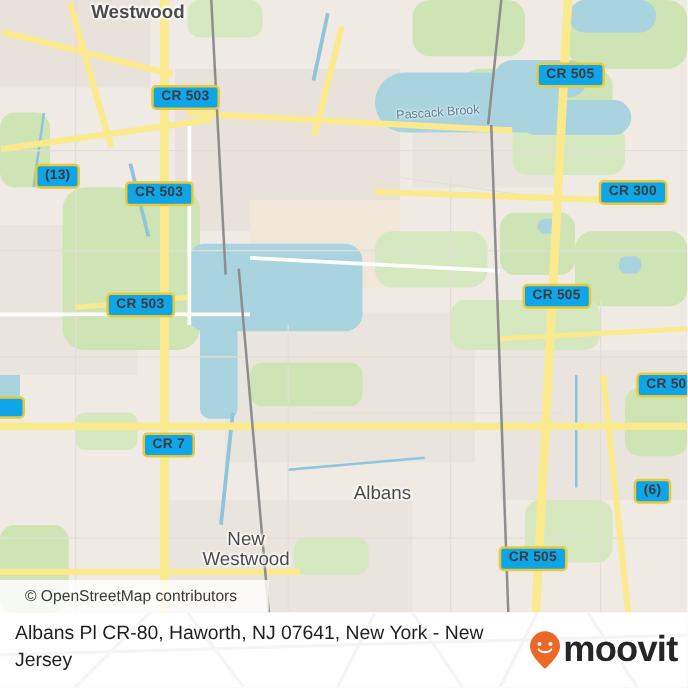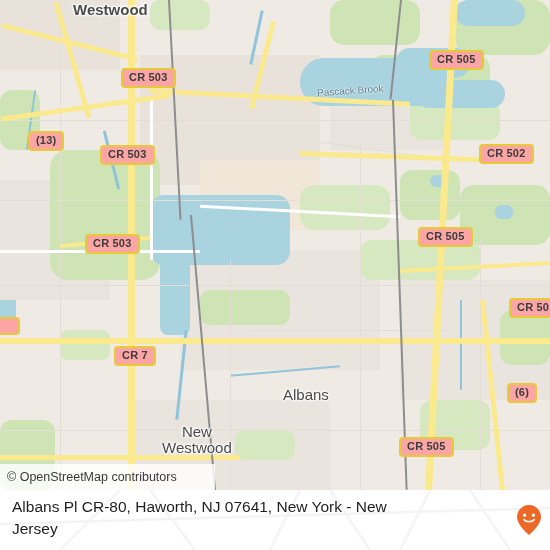--- a/index.html
+++ b/index.html
@@ -27,21 +27,21 @@
   .sandy { position:absolute; background:#f0e7d8; }
   .rd-major { position:absolute; background:#fbe98e; }
   .rd-white { position:absolute; background:#ffffff; }
   .rd-minor { position:absolute; background:#e3ddd5; }
   .rail { position:absolute; background:#8d8d8d; }
   .stream { position:absolute; background:#8fc4da; }
 
   
   .shield {
     position: absolute;
-    background: #fca5a5;
+    background: #0ea5e9;
     border: 2px solid #e8c93a;
     border-radius: 4px;
     color: #3c3c3c;
     font-size: 11px;
     font-weight: bold;
     letter-spacing: .2px;
     padding: 2px 6px 3px 6px;
     line-height: 11px;
     white-space: nowrap;
     box-sizing: border-box;
@@ -99,21 +99,21 @@
     border-top:11px solid #ffffff;
     filter: drop-shadow(0 1px 1px rgba(0,0,0,.16));
   }
 
   
   #attrib {
     position:absolute; left:0; top:464px;
     height:26px; width:215px;
     background: rgba(255,255,255,.82);
     display:flex; align-items:center;
-    padding-left:7px;
+    padding-left:20px;
     box-sizing:border-box;
     color:#3a3a3a; font-size:12.5px;
   }
 
   
   #footer {
     position:absolute; left:0; top:490px;
     width:550px; height:60px;
     background:#ffffff;
     overflow:hidden;
@@ -215,21 +215,21 @@
     <div class="rail" style="left:392px;top:100px;width:2px;height:390px;transform:rotate(-2deg);transform-origin:top;"></div>
     <div class="rail" style="left:400px;top:0;width:2px;height:100px;transform:rotate(6deg);transform-origin:top;"></div>
 
     <div id="shield-layer">
         <div class="shield" style="left: 121px; top: 68px;">CR 503</div>
         <div class="shield" style="left: 8px; top: 131px; margin-left: 20px;">(13)</div>
         <div class="shield" style="left: 100px; top: 145px;">CR 503</div>
         <div class="shield" style="left: 85px; top: 234px;">CR 503</div>
         <div class="shield" style="left: 114px; top: 346px;">CR 7</div>
         <div class="shield" style="left: 429px; top: 50px;">CR 505</div>
-        <div class="shield" style="left: 479px; top: 144px;">CR 502</div>
+        <div class="shield" style="left: 479px; top: 144px;">CR 300</div>
         <div class="shield" style="left: 418px; top: 227px;">CR 505</div>
         <div class="shield" style="left: 509px; top: 298px;">CR 501</div>
         <div class="shield" style="left: 507px; top: 383px;">(6)</div>
         <div class="shield" style="left: 399px; top: 437px;">CR 505</div>
         <div class="shield" style="left: -6px; top: 317px; width: 26px; height: 18px;"></div>
       </div>
 
     <div id="place-layer">
         <div class="place" style="left: 73px; top: 2px; font-weight: bold;">
           <div>Westwood</div>
@@ -267,16 +267,17 @@
       </g>
     </svg>
     <div id="footer-title">Albans Pl CR-80, Haworth, NJ 07641, New York - New Jersey</div>
     <div id="brand">
       <svg id="brand-mark" viewBox="0 0 26 32">
         <path d="M13 1 C6.4 1 1 6.4 1 13 C1 21 13 31 13 31 C13 31 25 21 25 13 C25 6.4 19.6 1 13 1 Z" fill="#ec6826"></path>
         <circle cx="8.6" cy="11.2" r="1.6" fill="#ffffff"></circle>
         <circle cx="17.4" cy="11.2" r="1.6" fill="#ffffff"></circle>
         <path d="M8 15.6 C9.7 18.4 16.3 18.4 18 15.6" stroke="#ffffff" stroke-width="1.7" fill="none" stroke-linecap="round"></path>
       </svg>
+      <span id="brand-text">moovit</span>
     </div>
   </div>
 
 </div>
 
 </body></html>

